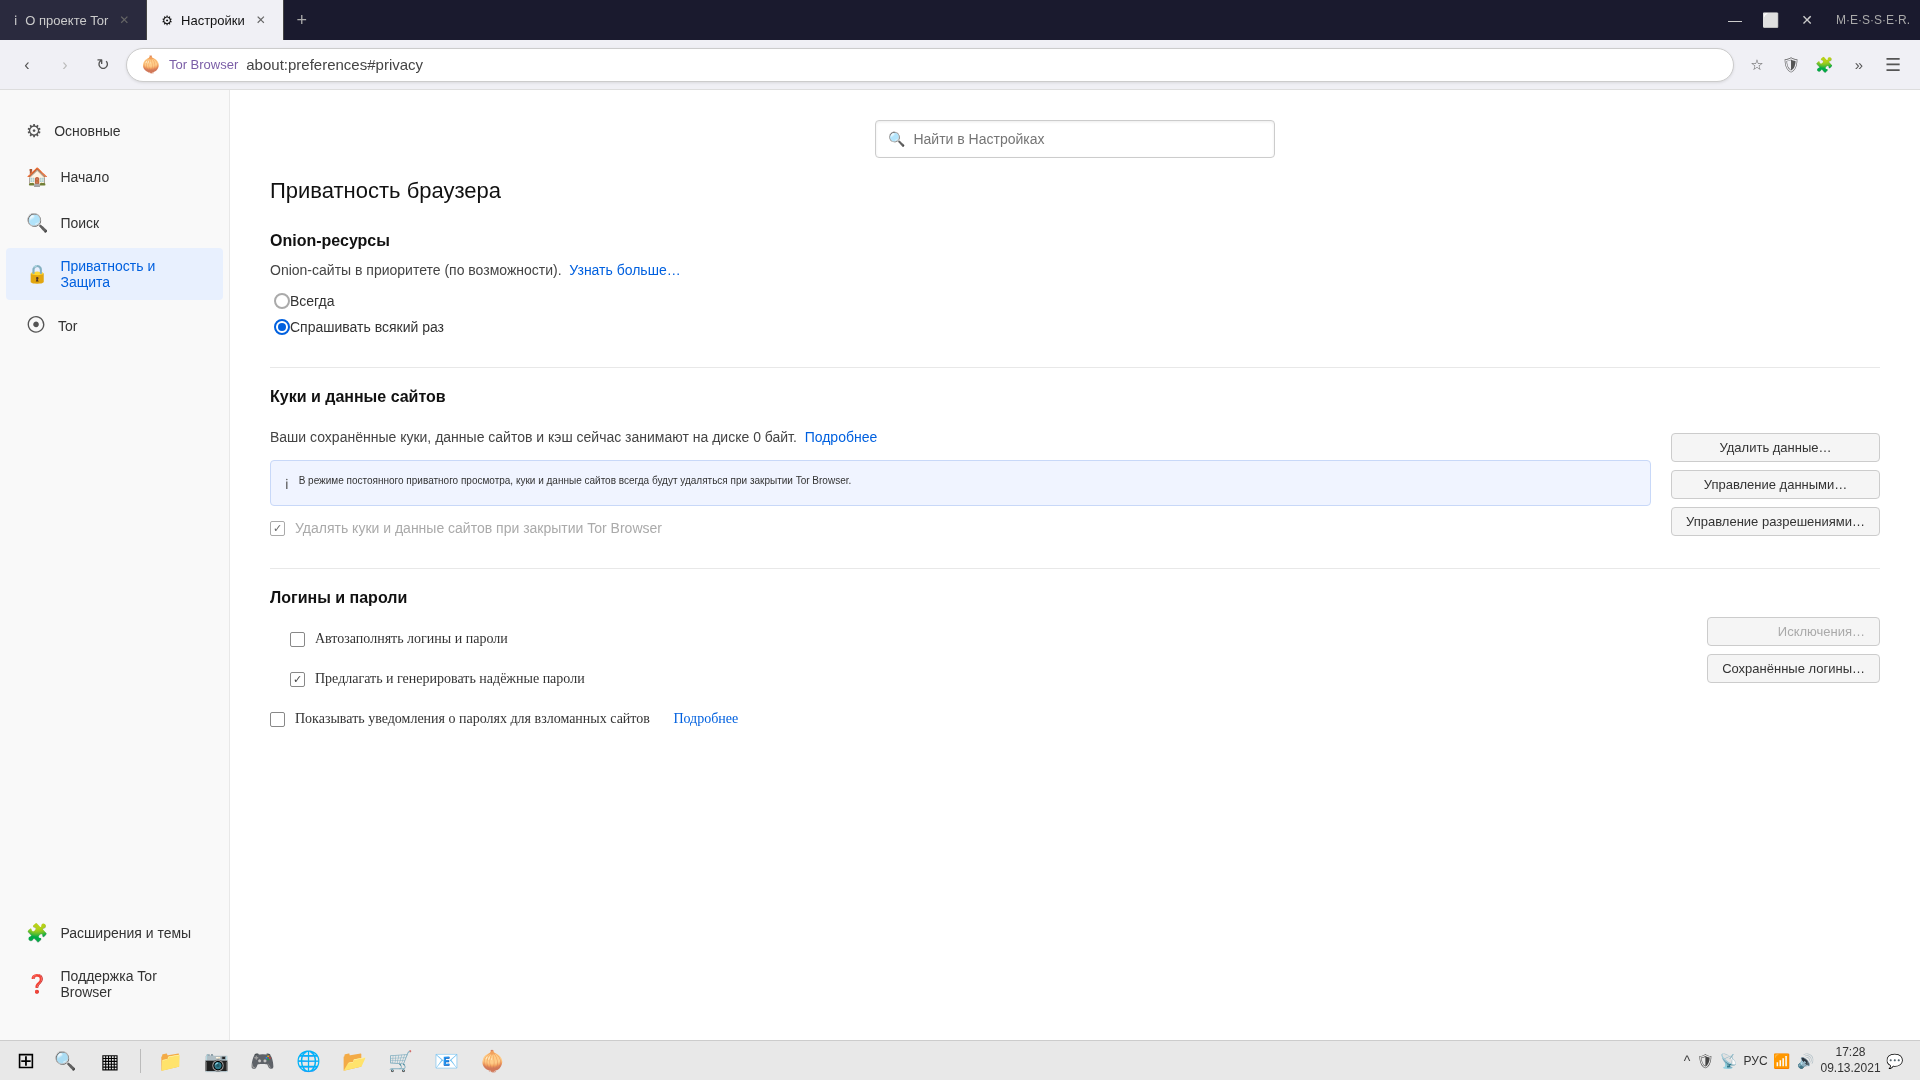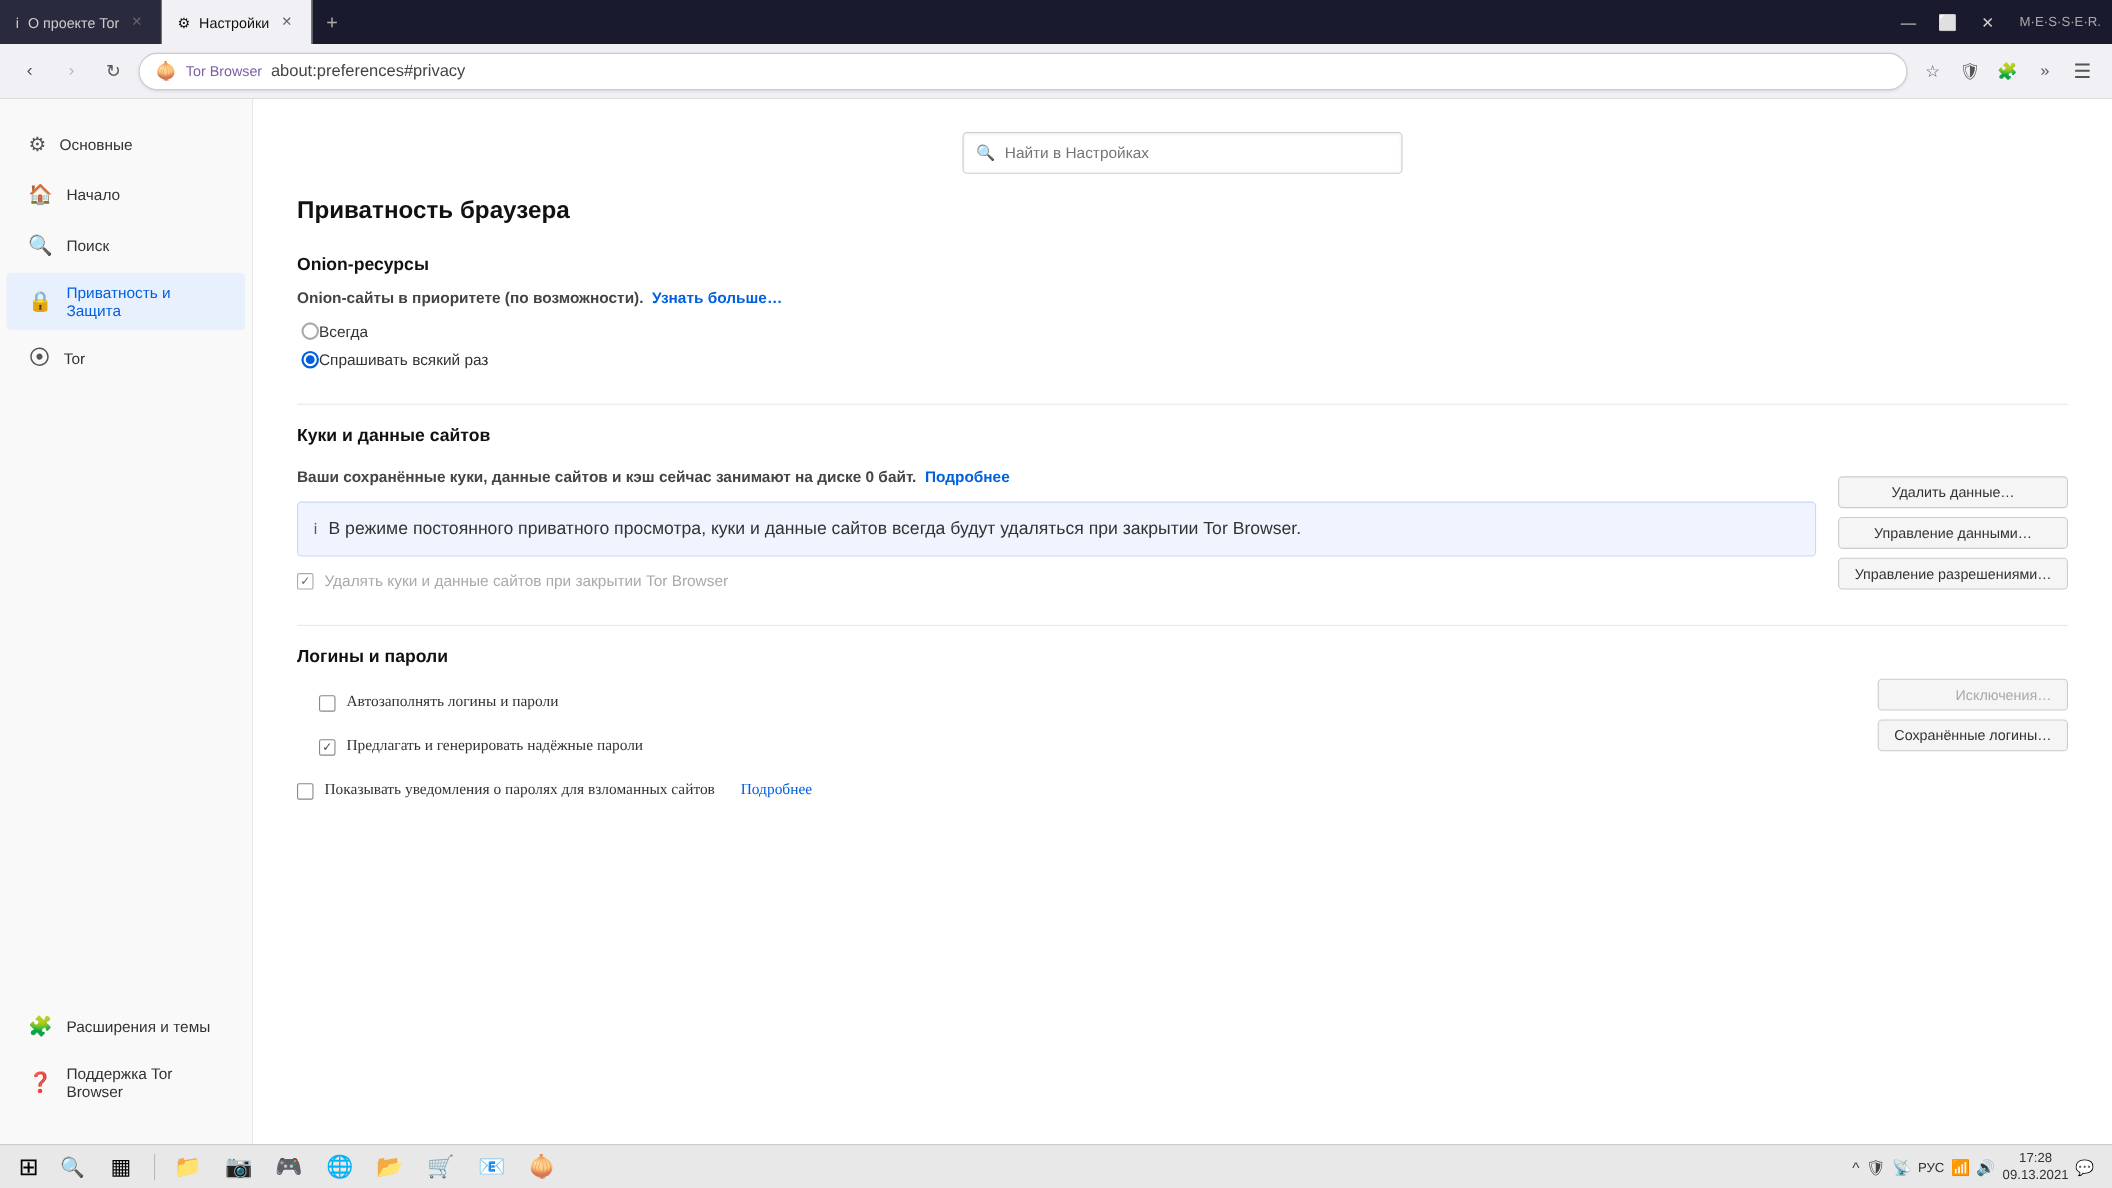--- a/index.html
+++ b/index.html
@@ -166,21 +166,21 @@
 
     
     .content {
       flex: 1;
       padding: 30px 40px;
       overflow-y: auto;
       background: #fff;
     }
     .page-title {
       font-size: 22px;
-      font-weight: 700;
+      font-weight: 400;
       color: #111;
       margin-bottom: 28px;
     }
 
     
     .search-bar-container {
       display: flex;
       justify-content: center;
       margin-bottom: 20px;
     }
@@ -212,21 +212,20 @@
       font-size: 16px;
       font-weight: 600;
       color: #111;
       margin-bottom: 10px;
     }
     .section-desc {
       font-size: 14px;
       color: #444;
       margin-bottom: 12px;
       line-height: 1.5;
-      font-weight: bold;
     }
     .link-blue { color: #0060df; text-decoration: none; cursor: pointer; }
 
     
     .radio-group { display: flex; flex-direction: column; gap: 10px; margin-left: 4px; }
     .radio-option {
       display: flex;
       align-items: center;
       gap: 0;
       font-size: 14px;
@@ -274,21 +273,21 @@
       background: #f0f4ff;
       border: 1px solid #c8d8f8;
       border-radius: 4px;
       padding: 12px 14px;
       display: flex;
       gap: 10px;
       align-items: flex-start;
       margin-top: 12px;
     }
     .info-icon { color: #555; font-size: 14px; flex-shrink: 0; margin-top: 1px; }
-    .info-text { font-size: 16px; color: #333; line-height: 1.5; }
+    .info-text { font-size: 10px; color: #333; line-height: 1.5; }
 
     
     .btn {
       padding: 6px 14px;
       border: 1px solid #ccc;
       border-radius: 4px;
       background: #f5f5f5;
       font-size: 13px;
       color: #333;
       cursor: pointer;

